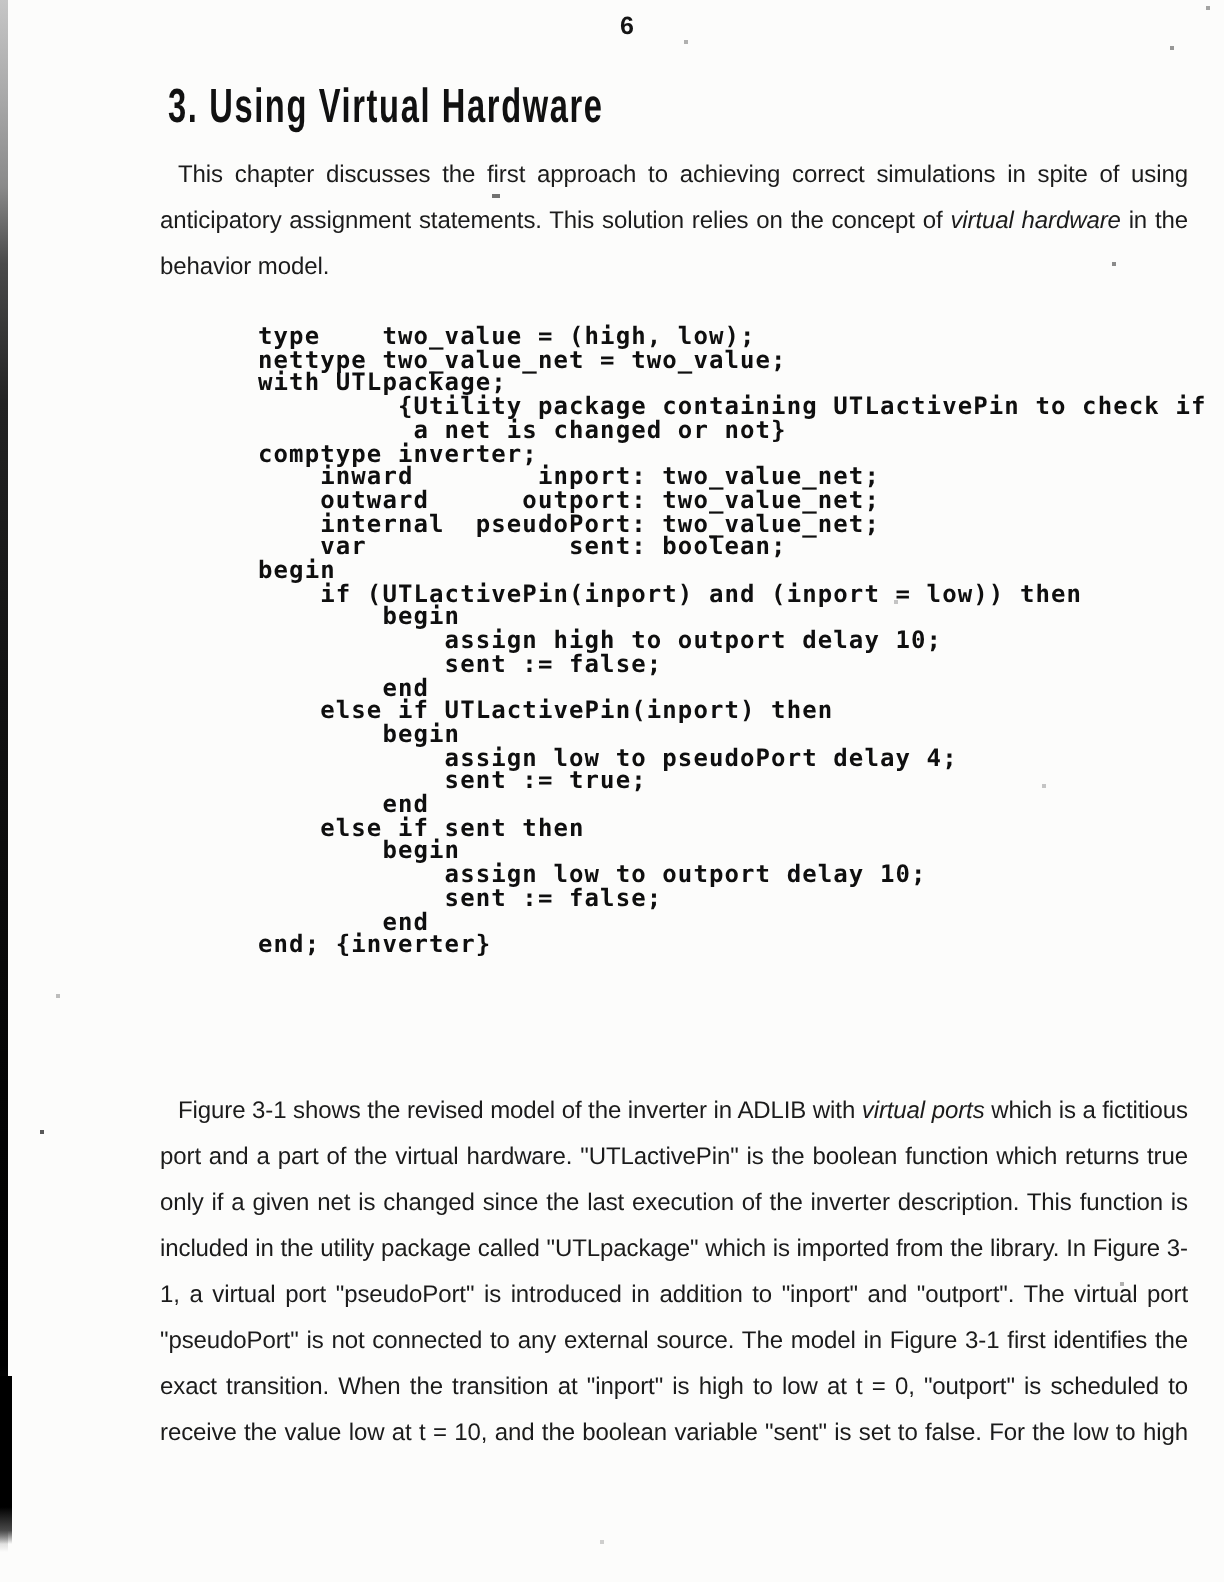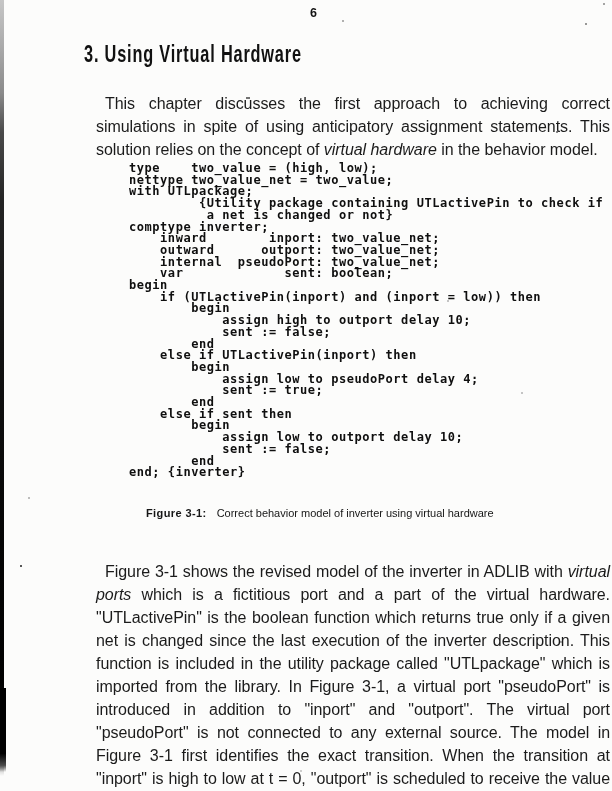--- a/index.html
+++ b/index.html
@@ -27,22 +27,22 @@
     position:absolute;left:310px;top:6px;
     font-size:12.5px;font-weight:700;color:#141414;
   }
   .heading{
     position:absolute;left:84px;top:40px;margin:0;
     font-size:24px;font-weight:700;color:#111;
     letter-spacing:1.2px;white-space:nowrap;
     transform:scaleX(0.68);transform-origin:left top;
   }
   .body-par{
-    position:absolute;left:80px;width:514px;margin:16px;
-    font-size:16px;line-height:23px;letter-spacing:-0.05px;
+    position:absolute;left:80px;width:514px;margin:0;
+    font-size:12px;line-height:23px;letter-spacing:-0.05px;
     color:#1b1b1b;text-align:justify;text-indent:9px;
   }
   .para1{top:76px;}
   .para2{top:544px;text-align-last:justify;}
   .body-par i{font-style:italic;}
   .code{
     position:absolute;left:129px;top:163px;margin:0;
     font-family:"DejaVu Sans Mono",monospace;
     font-size:12px;line-height:11.7px;font-weight:700;
     letter-spacing:0.55px;color:#0f0f0f;white-space:pre;
@@ -109,19 +109,16 @@
             assign low to pseudoPort delay 4;
             sent := true;
         end
     else if sent then
         begin
             assign low to outport delay 10;
             sent := false;
         end
 end; {inverter}</pre>
 
-  <div class="caption">
-    <span class="cap-label">Figure 3-1:</span><span class="cap-text">Correct behavior model of inverter using virtual hardware</span>
-  </div>
 
   <p class="body-par para2"><span>Figure 3-1 shows the revised model of the inverter in ADLIB with </span><i>virtual ports</i><span> which is a fictitious port and a part of the virtual hardware.  "UTLactivePin" is the boolean function which returns true only if a given net is changed since the last execution of the inverter description.  This function is included in the utility package called "UTLpackage" which is imported from the library.  In Figure 3-1, a virtual port "pseudoPort" is introduced in addition to "inport" and "outport".  The virtual port "pseudoPort" is not connected to any external source.  The model in Figure 3-1 first identifies the exact transition.  When the transition at "inport" is high to low at t = 0, "outport" is scheduled to receive the value low at t = 10, and the boolean variable "sent" is set to false. For the low to high</span></p>
 
 </div>
 
 </body></html>

